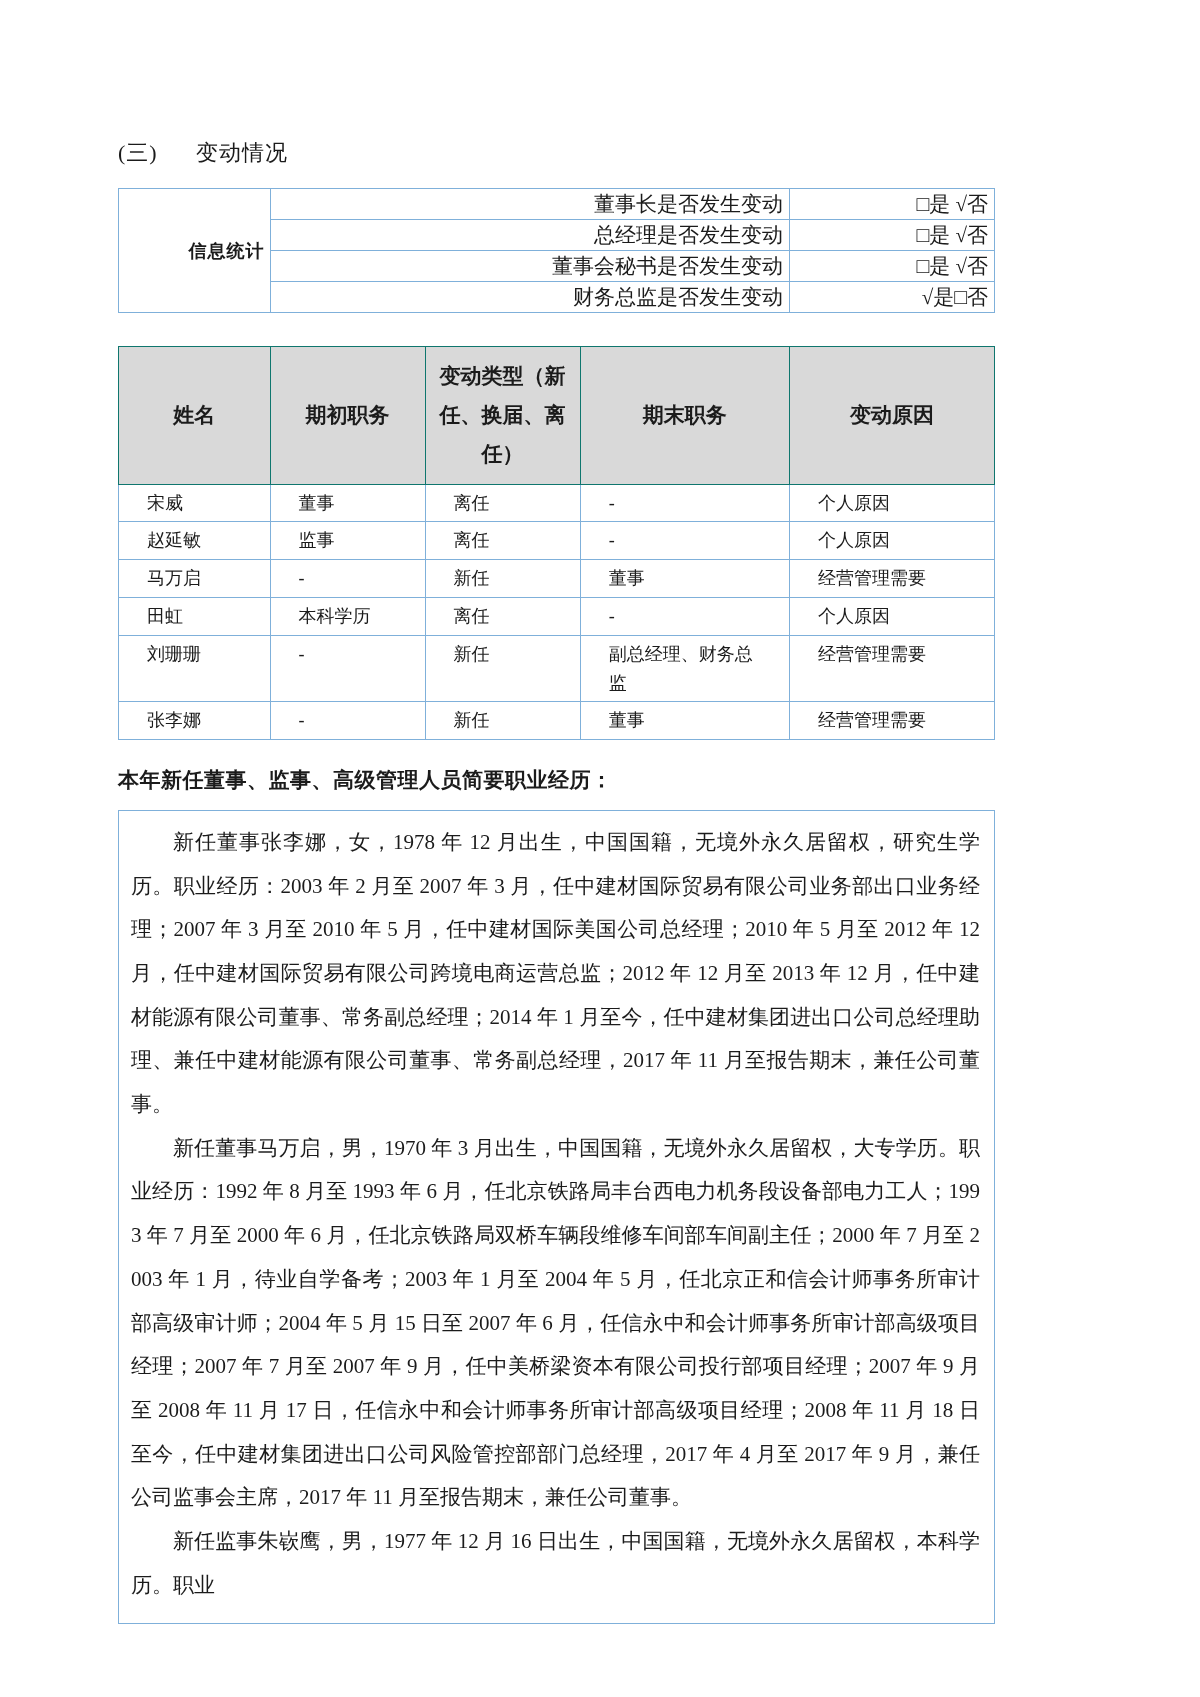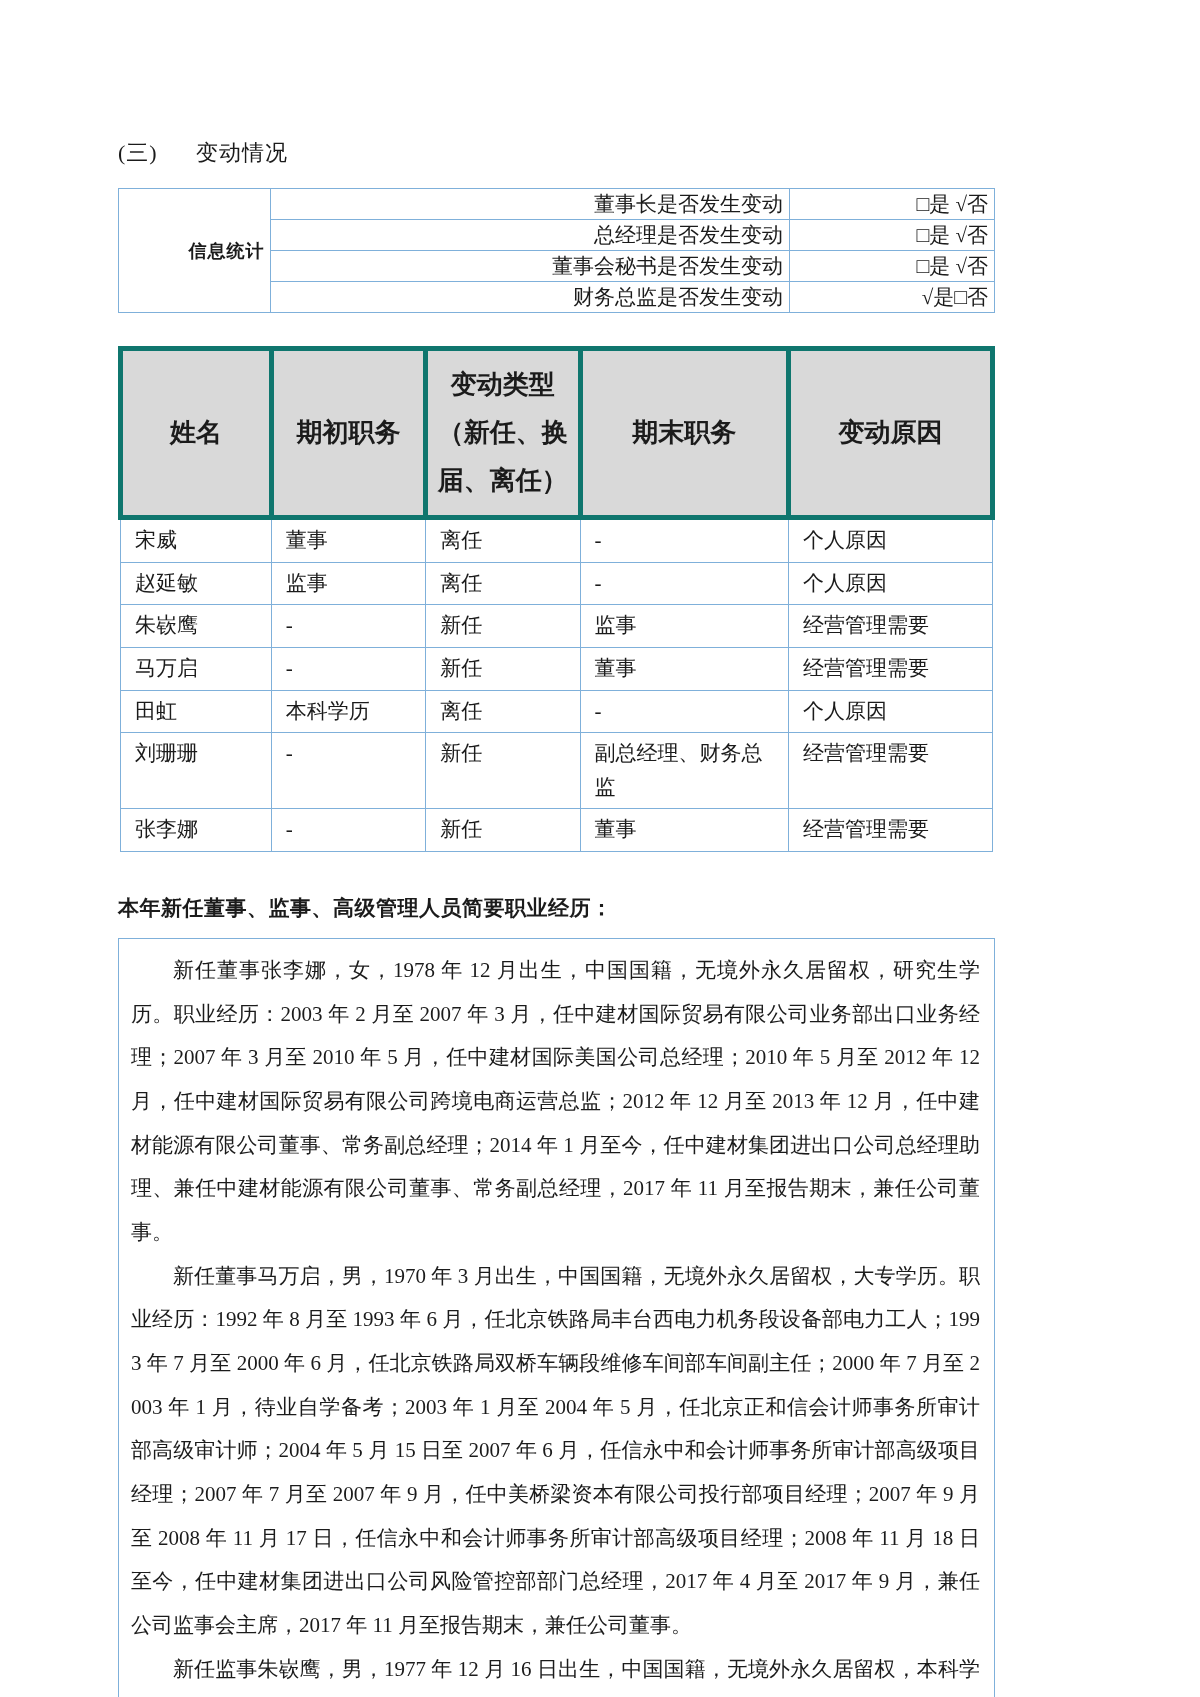--- a/index.html
+++ b/index.html
@@ -31,40 +31,40 @@
     vertical-align:middle;
   }
   .stats-table .rowhead {
     font-weight:bold;
     font-size:18px;
     letter-spacing:1px;
   }
   .change-table { margin-top:33px; }
   .change-table th {
     background:#d9d9d9;
-    border:5px solid #0f766e;
-    font-size:26px;
+    border:1px solid #0f766e;
+    font-size:21px;
     font-weight:bold;
     text-align:center;
     vertical-align:middle;
     padding:10px 8px;
     line-height:1.85;
   }
   .change-table td {
     border:1px solid #7fb0da;
-    font-size:21px;
-    padding:4px 14px;
+    font-size:18px;
+    padding:4px 28px;
     height:30px;
     vertical-align:middle;
     line-height:1.6;
     margin-left:12px;
   }
   .change-table td.c { }
   .bio-heading {
-    margin-top:42px;
+    margin-top:26px;
     font-size:21px;
     font-weight:bold;
     letter-spacing:0.5px;
   }
   .bio-box {
     margin-top:16px;
     border:1px solid #7fb0da;
     padding:10px 14px 16px 12px;
     font-size:21px;
     line-height:2.08;
@@ -138,27 +138,20 @@
         <td>个人原因</td>
       </tr>
       <tr>
         <td>赵延敏</td>
         <td>监事</td>
         <td class="c">离任</td>
         <td>-</td>
         <td>个人原因</td>
       </tr>
       <tr>
-        <td>朱嵚鹰</td>
-        <td>-</td>
-        <td class="c">新任</td>
-        <td>监事</td>
-        <td>经营管理需要</td>
-      </tr>
-      <tr>
         <td>马万启</td>
         <td>-</td>
         <td class="c">新任</td>
         <td>董事</td>
         <td>经营管理需要</td>
       </tr>
       <tr>
         <td>田虹</td>
         <td>本科学历</td>
         <td class="c">离任</td>

